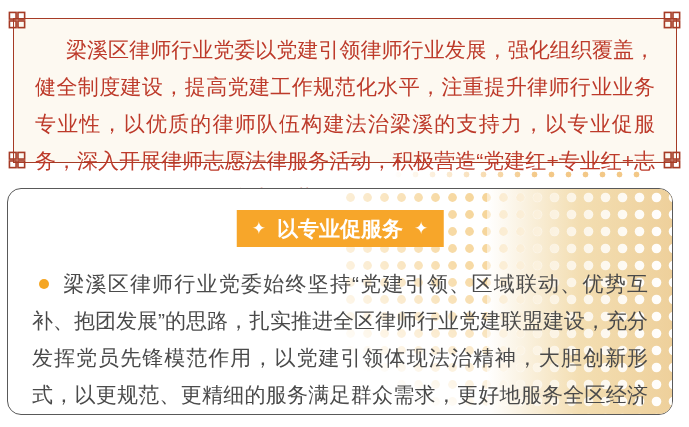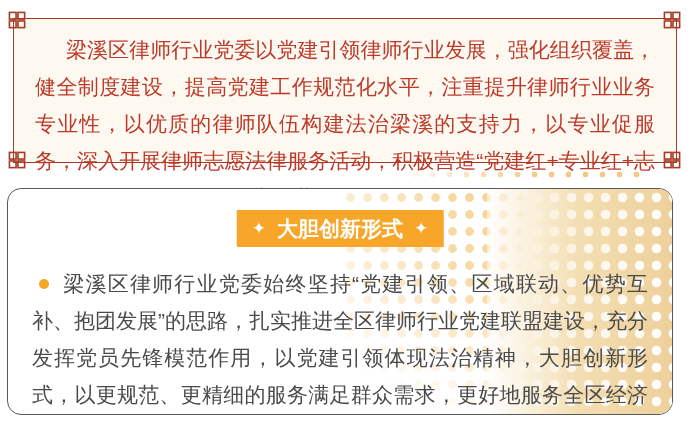--- a/index.html
+++ b/index.html
@@ -189,20 +189,20 @@
             </mask>
         </defs>
         <rect x="0" y="0" width="330" height="225" fill="url(#dotsO)" mask="url(#cornerMask)"></rect>
         <rect x="145" y="0" width="185" height="225" fill="url(#creamG)"></rect>
         <rect x="145" y="0" width="185" height="225" fill="url(#dotsW)" mask="url(#fadeRMask)"></rect>
       </svg>
     </div>
 
     <div class="badge">
       <span class="sparkle">✦</span>
-      <span>大胆创新形式</span>
+      <span>以专业促服务</span>
       <span class="sparkle">✦</span>
     </div>
 
     <p class="card-text"><span class="bullet"></span><span>梁溪区律师行业党委始终坚持“党建引领、区域联动、优势互补、抱团发展”的思路，扎实推进全区律师行业党建联盟建设，充分发挥党员先锋模范作用，以党建引领体现法治精神，大胆创新形式，以更规范、更精细的服务满足群众需求，更好地服务全区经济社会高质量发展。</span></p>
   </div>
 
 </div>
 
 </body></html>

